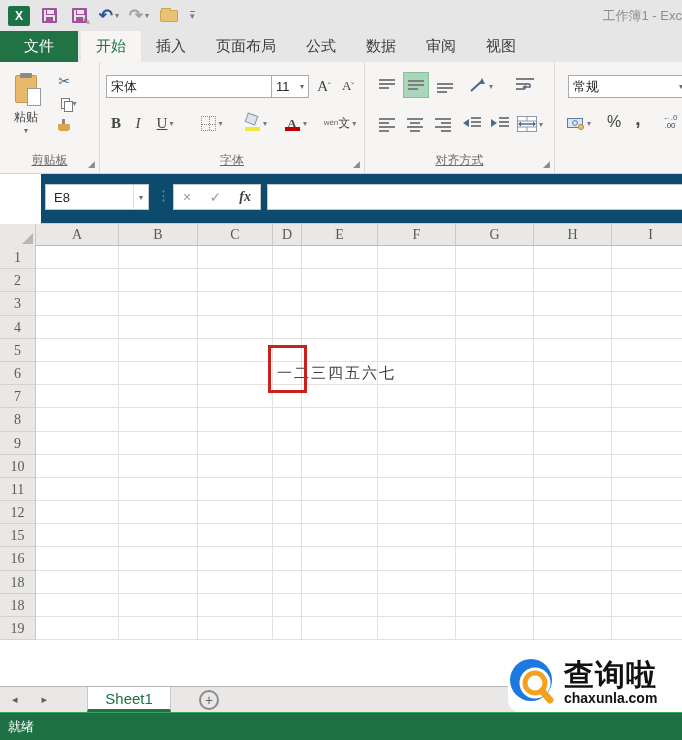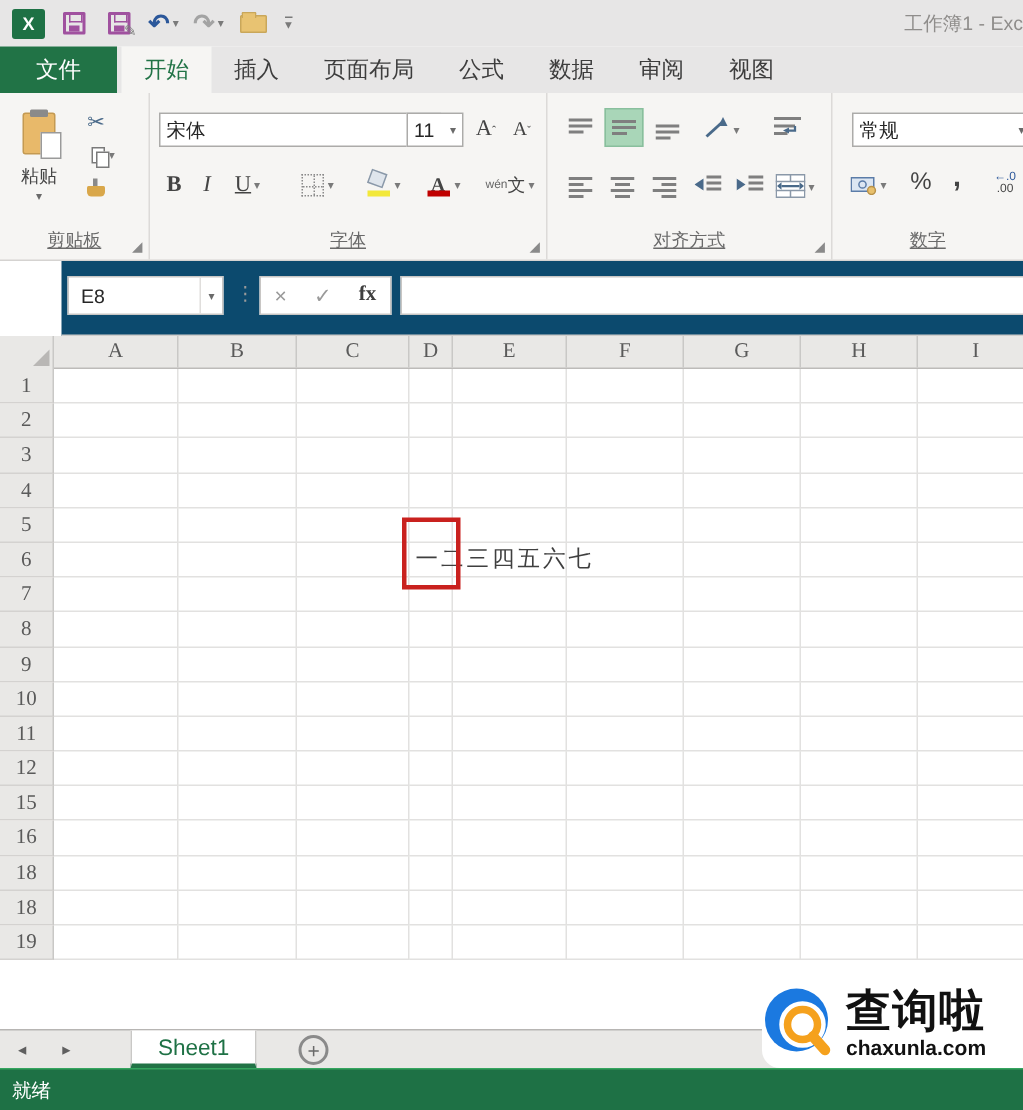--- a/index.html
+++ b/index.html
@@ -44,21 +44,21 @@
   .hl-green { background:#a9d6b8; border:1px solid #89bf9d; }
   .mini { font-size:8px; line-height:8px; color:#2b579a; }
 
   
   .fxbar { position:absolute; left:0; top:174px; width:682px; height:50px; background:#0c4a6e; border-bottom:1px solid #cfcdcb;margin-left:41px; }
   .namebox { position:absolute; left:4px; top:10px; width:104px; height:26px; background:#fff; border:1px solid #c8c6c4; font-size:13px; color:#262626; display:flex; align-items:center; padding-left:8px; }
   .namebox .arrow { margin-left:auto; border-left:1px solid #e0dedc; align-self:stretch; display:flex; align-items:center; padding:0 5px; font-size:8px; color:#6a6a6a; }
   .dots { position:absolute; left:116px; top:14px; color:#9a9a9a; font-size:13px; letter-spacing:-1px; }
   .fxbtns { position:absolute; left:132px; top:10px; width:88px; height:26px; background:#fff; border:1px solid #c8c6c4; display:flex; align-items:center; justify-content:space-around; }
   .fxbtns span { color:#9a9a9a; font-size:14px; }
-  .fxbtns .fx { font-family:"Liberation Serif", serif; color:#3f3f3f; font-weight:bold; }
+  .fxbtns .fx { font-family:"Liberation Serif", serif; font-style:italic; color:#3f3f3f; font-weight:bold; }
   .fxinput { position:absolute; left:226px; top:10px; right:0; height:26px; background:#fff; border:1px solid #c8c6c4; border-right:none; font-size:13px; padding-left:6px; color:#262626; }
 
   
   .grid { position:absolute; left:0; top:224px; width:682px; height:462px; background:#fff; overflow:hidden; }
   .colheads { display:flex; height:22px; background:#e9e8e6; border-bottom:1px solid #bdbbb9; }
   .corner { width:36px; height:22px; background:#e9e8e6; border-right:1px solid #c9c8c6; position:relative; flex:none; }
   .corner::after { content:""; position:absolute; right:2px; bottom:2px; border-left:11px solid transparent; border-bottom:11px solid #b9b7b5; }
   .colhead { flex:none; text-align:center; line-height:22px; font-size:14px; color:#5a5a5a; font-family:"Liberation Serif", serif; border-right:1px solid #c9c8c6; }
   .grow { display:flex; height:23.2px; }
   .rowhead { flex:none; width:36px; background:#e9e8e6; border-right:1px solid #c9c8c6; border-bottom:1px solid #d4d2d0; text-align:center; font-size:14px; color:#5a5a5a; font-family:"Liberation Serif", serif; line-height:23px; }
@@ -309,21 +309,20 @@
           <circle cx="8" cy="7" r="2.4" fill="none" stroke="#5b7ca8"></circle>
           <circle cx="14" cy="11" r="2.6" fill="#e8c06c" stroke="#b9924a"></circle>
         </svg>
     </div>
     <div class="rbtn" style="left:48px;top:48px;width:22px;height:24px;font-size:16px;color:#444;">%</div>
     <div class="rbtn" style="left:74px;top:44px;width:18px;height:26px;font-size:19px;font-weight:bold;color:#444;">,</div>
     <div class="rbtn" style="left:102px;top:48px;width:26px;height:24px;flex-direction:column;">
       <div class="mini">←.0</div>
       <div class="mini" style="color:#444;">.00</div>
     </div>
-    <div class="glabel">数字</div>
   </div>
 </div>
 
 <div class="fxbar">
   <div class="namebox">
     <span>E8</span>
     <span class="arrow">▾</span>
   </div>
   <div class="dots">⋮</div>
   <div class="fxbtns">

